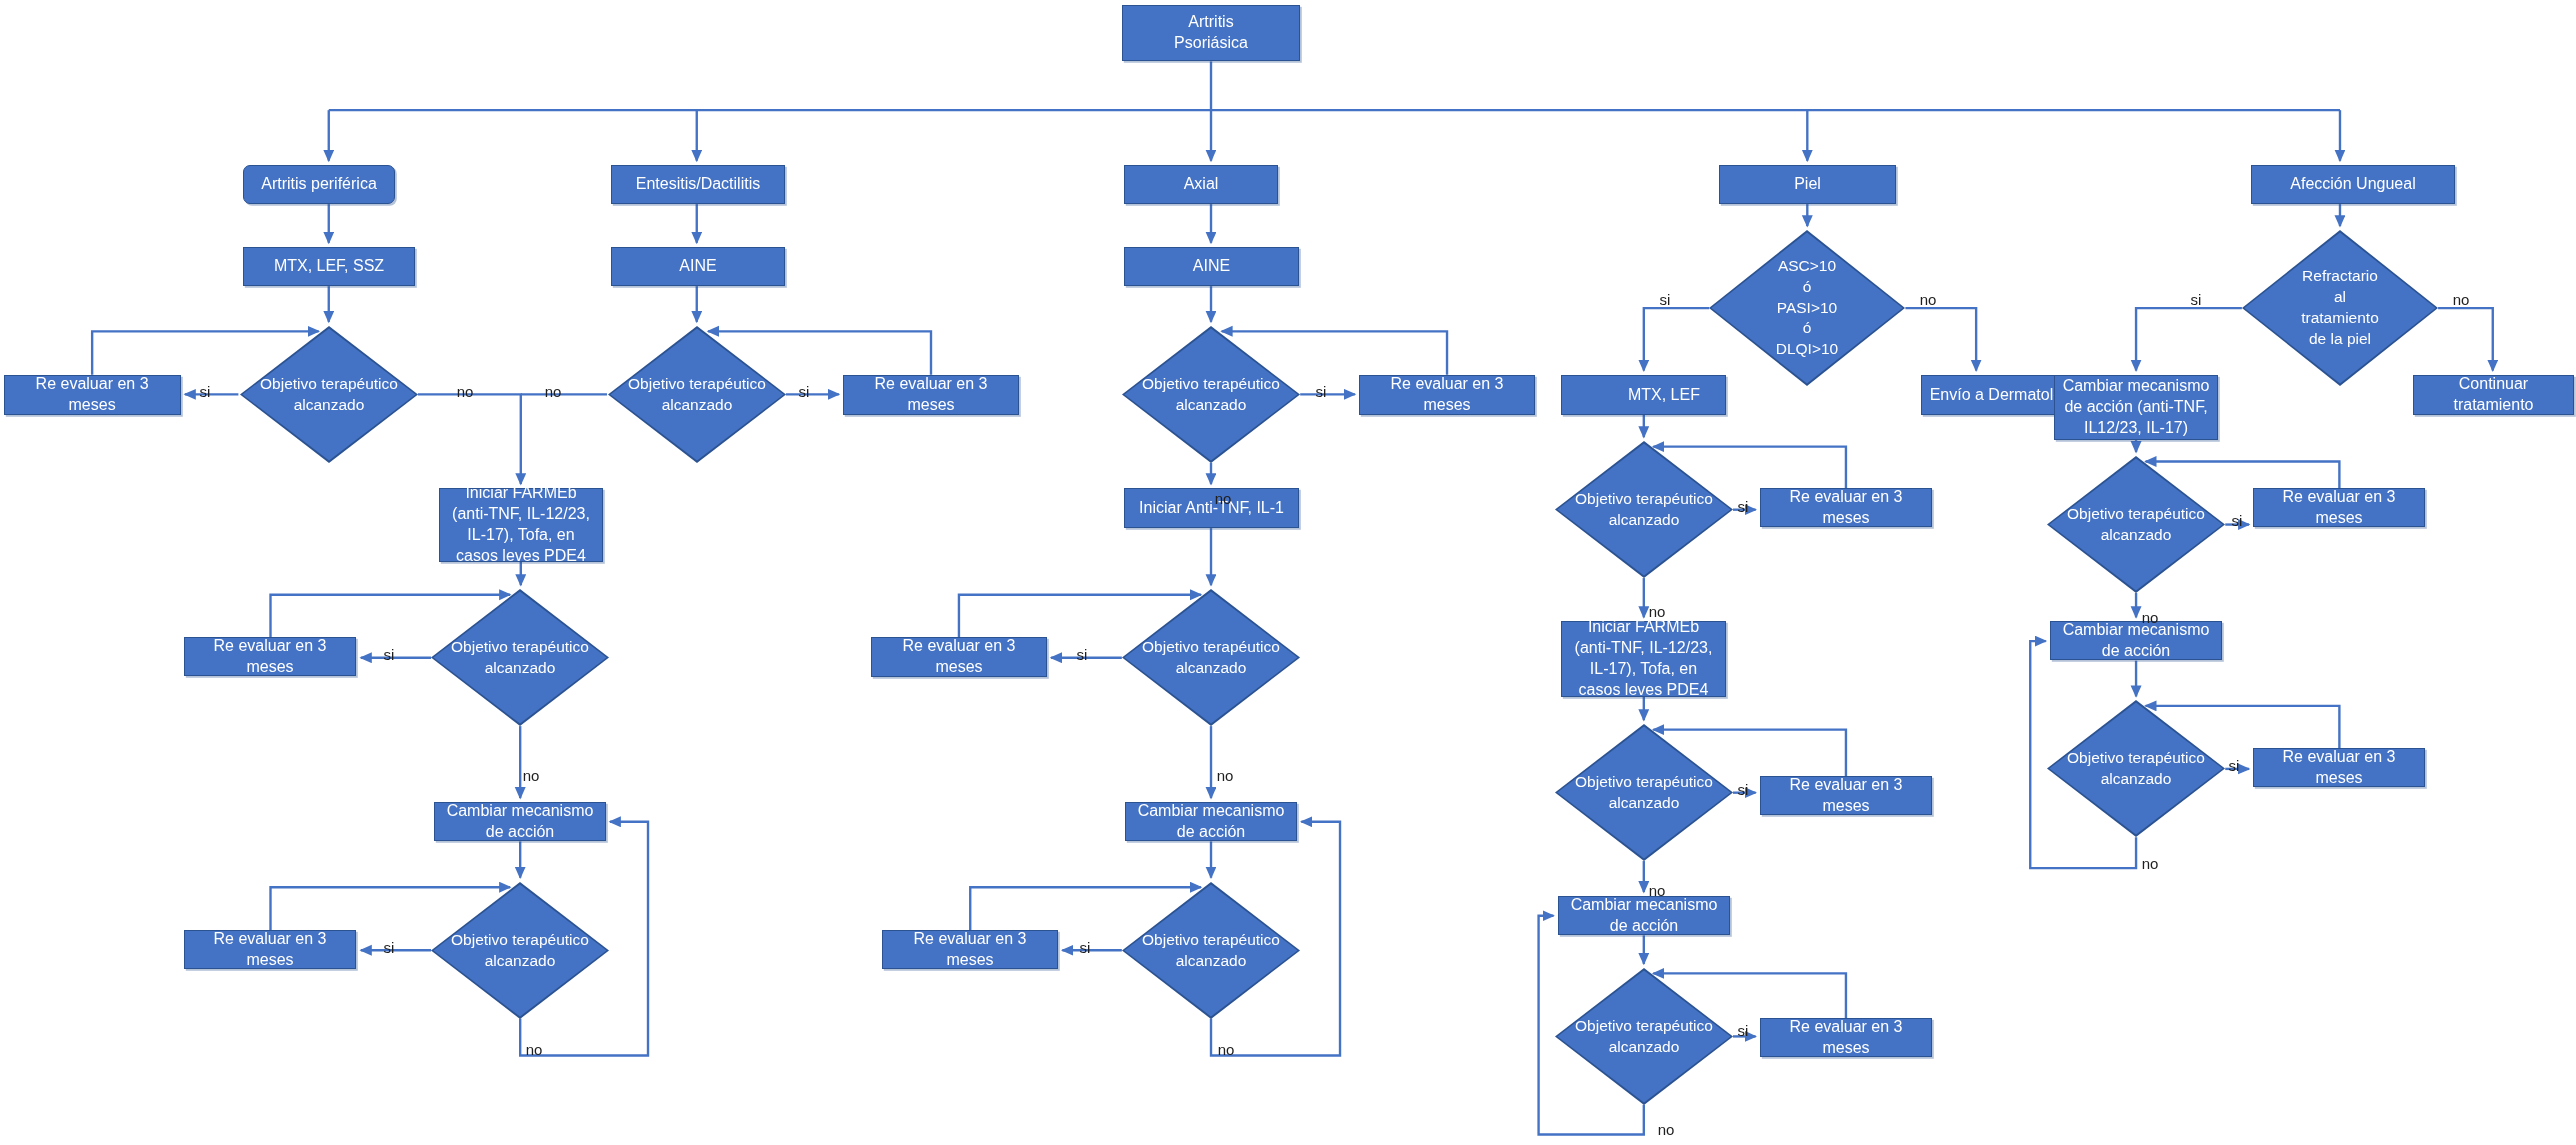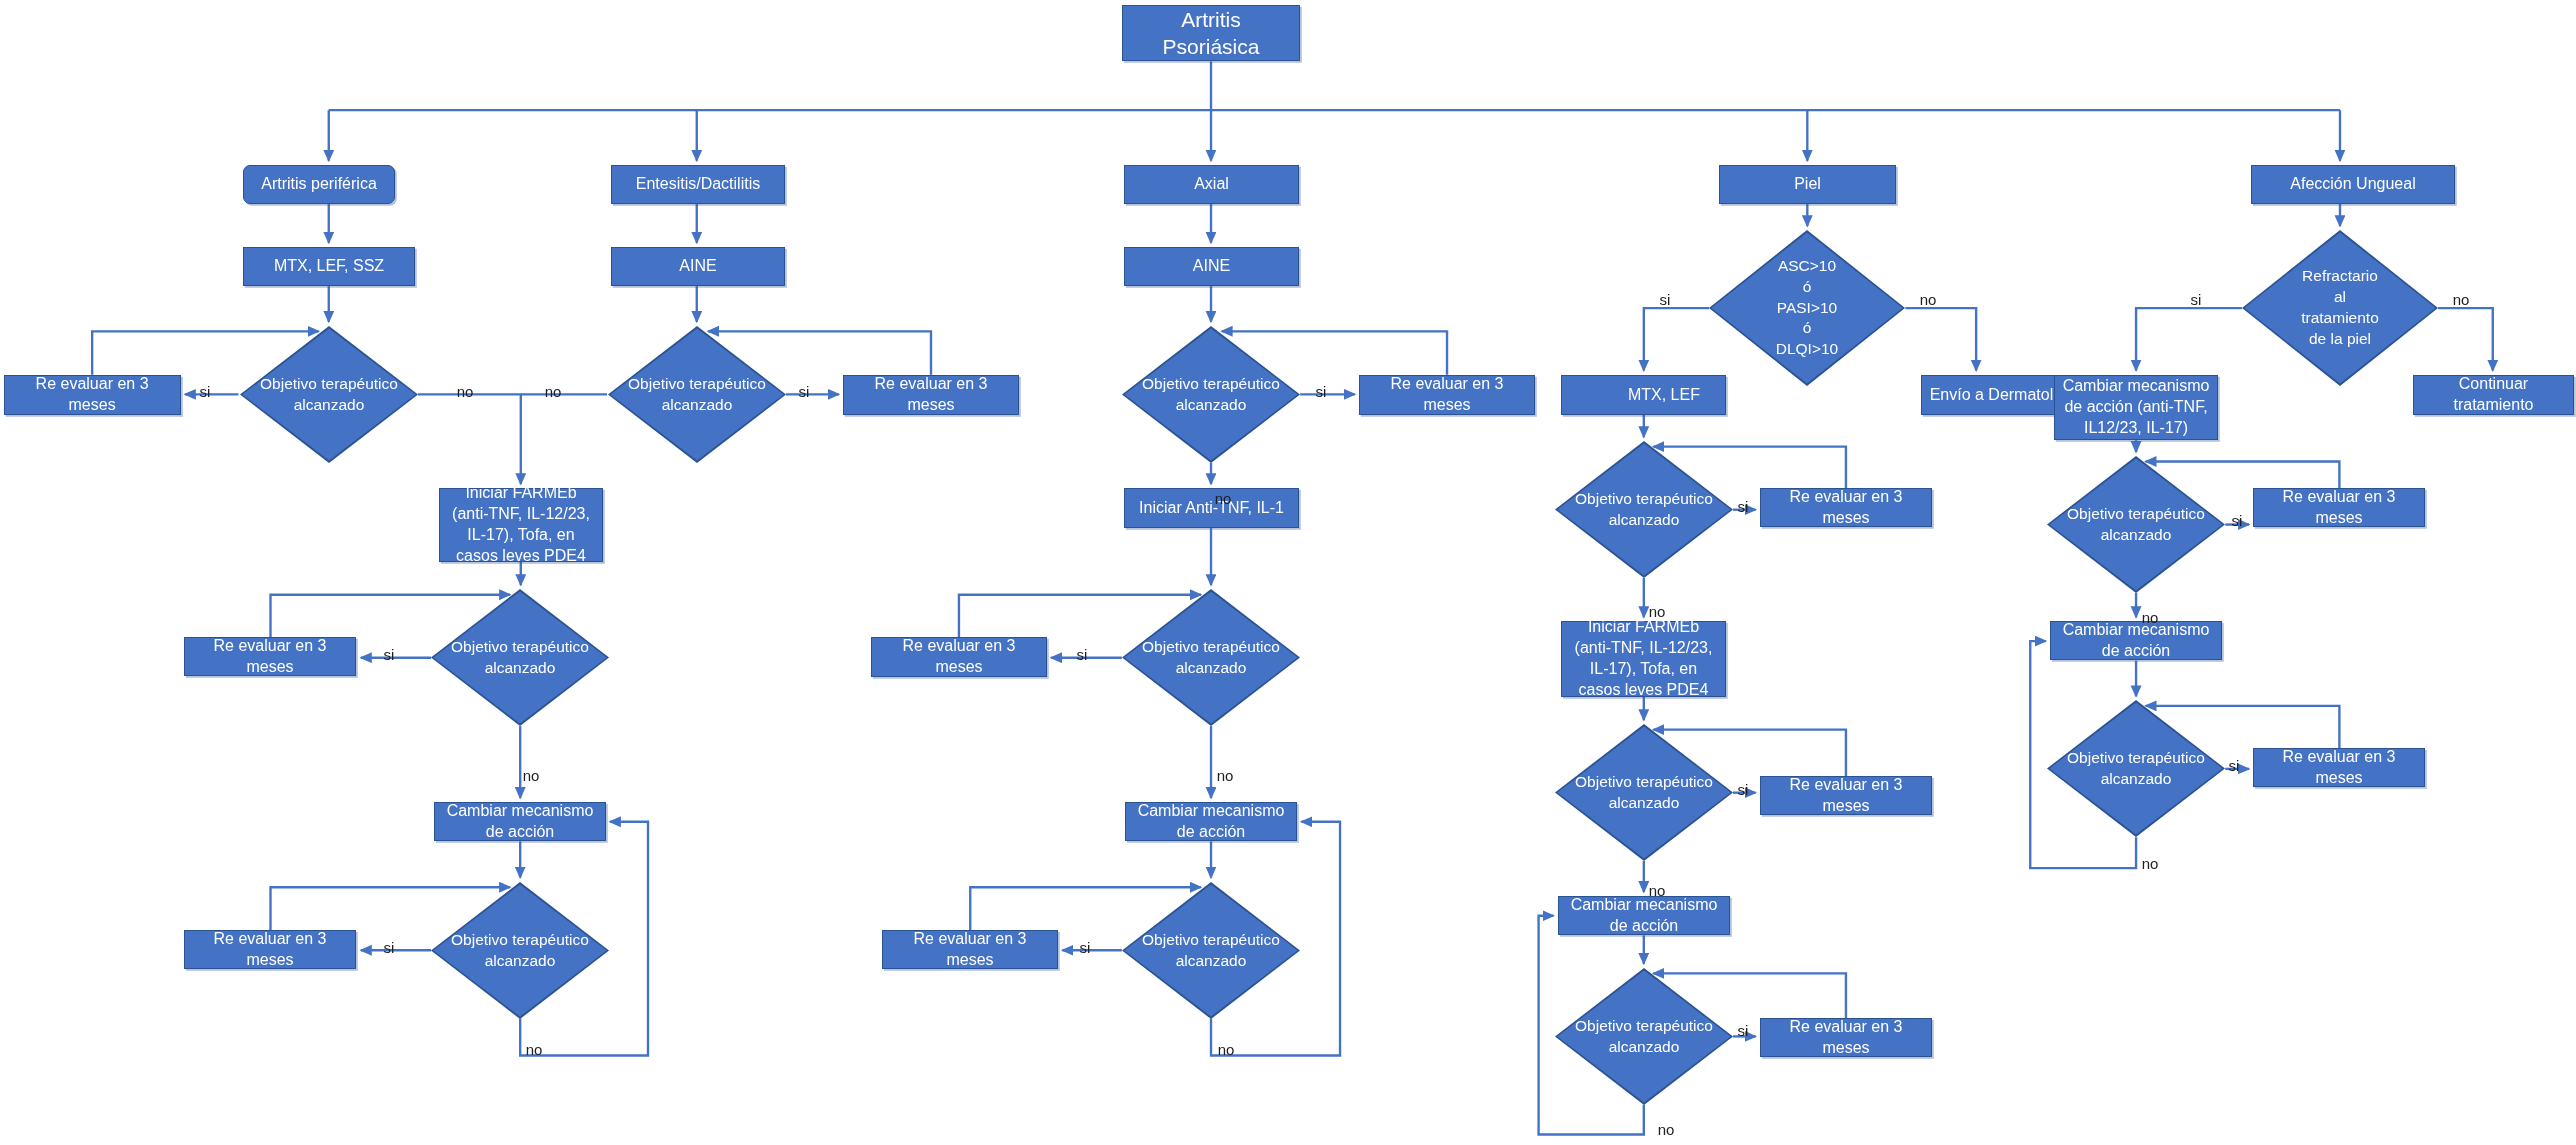--- a/index.html
+++ b/index.html
@@ -6,21 +6,21 @@
   body{font-family:"Liberation Sans","DejaVu Sans",sans-serif;}
   #canvas{position:relative;width:2576px;height:1146px;background:#ffffff;overflow:hidden;}
   #edges{position:absolute;left:0;top:0;}
   .box{
     position:absolute;box-sizing:border-box;
     background:#4472C4;border:1.8px solid #2B5291;
     box-shadow:1.8px 1.8px 0 rgba(43,82,145,.35);
     color:#fff;display:flex;align-items:center;justify-content:center;
     text-align:center;font-size:16px;line-height:1.3;padding:2.4px 7.1px;
   }
-  .title-box{font-size:21px;}
+  .title-box{font-size:16px;}
   .title-box .wrapspan{display:inline-block;max-width:107px;}
   .diamond{position:absolute;display:flex;align-items:center;justify-content:center;}
   .diamond .shape-border{position:absolute;inset:0;background:#2B5291;clip-path:polygon(50% 0,100% 50%,50% 100%,0 50%);}
   .diamond .shape-fill{position:absolute;inset:2.4px;background:#4472C4;clip-path:polygon(50% 0,100% 50%,50% 100%,0 50%);}
   .diamond .dtext{position:relative;color:#fff;text-align:center;font-size:15.5px;line-height:1.35;max-width:78%;}
   .edge-label{position:absolute;transform:translate(-50%,-50%);font-size:15px;color:#1f1f1f;margin-top:9px;}
   .preline{white-space:pre-line;}
 </style>
 </head>
 <body>
@@ -156,21 +156,21 @@
     </div>
   <div class="diamond" style="left:608px;top:326px;width:178px;height:137px;">
       <div class="shape-border"></div>
       <div class="shape-fill"></div>
       <div class="dtext">Objetivo terapéutico alcanzado</div>
     </div>
   <div class="box" style="left:843px;top:375px;width:176px;height:40px;">
       <span>Re evaluar en 3 meses</span>
     </div>
 
-  <div class="box" style="left:1124px;top:165px;width:175px;height:39px;">
+  <div class="box" style="left:1124px;top:165px;width:154px;height:39px;">
       <span>Axial</span>
     </div>
   <div class="box" style="left:1124px;top:247px;width:175px;height:39px;">
       <span>AINE</span>
     </div>
   <div class="diamond" style="left:1122px;top:326px;width:178px;height:137px;">
       <div class="shape-border"></div>
       <div class="shape-fill"></div>
       <div class="dtext">Objetivo terapéutico alcanzado</div>
     </div>

